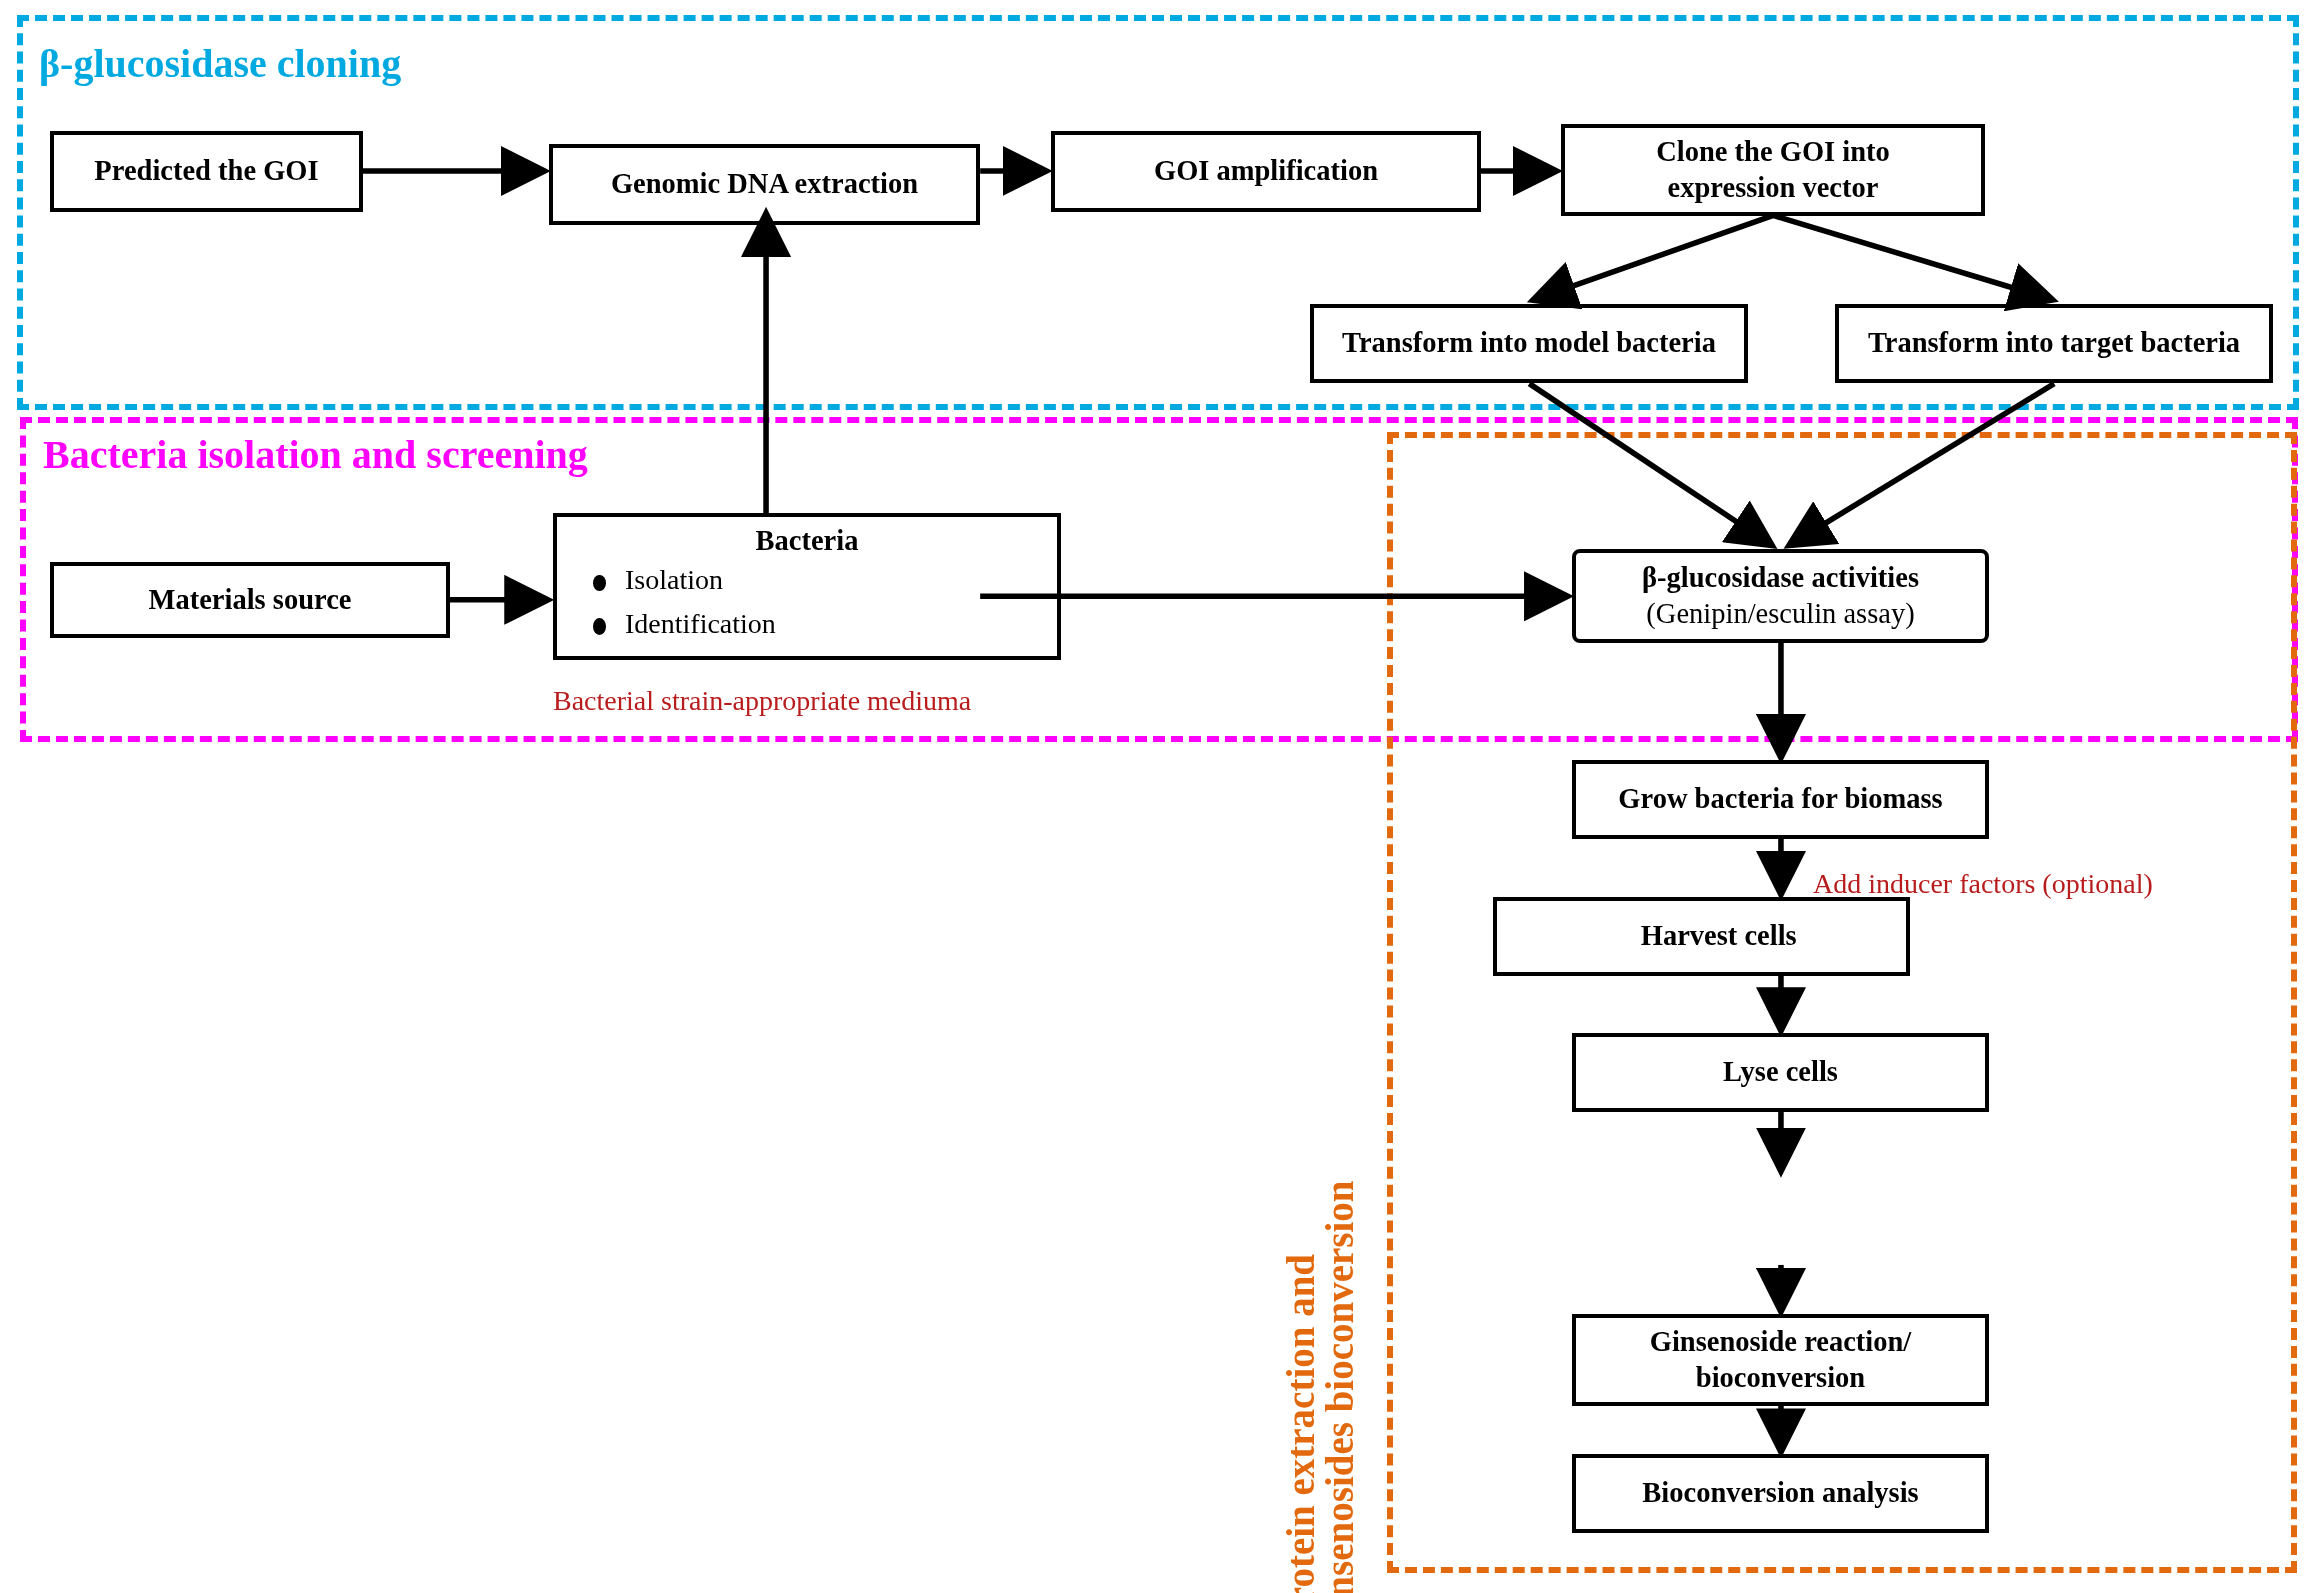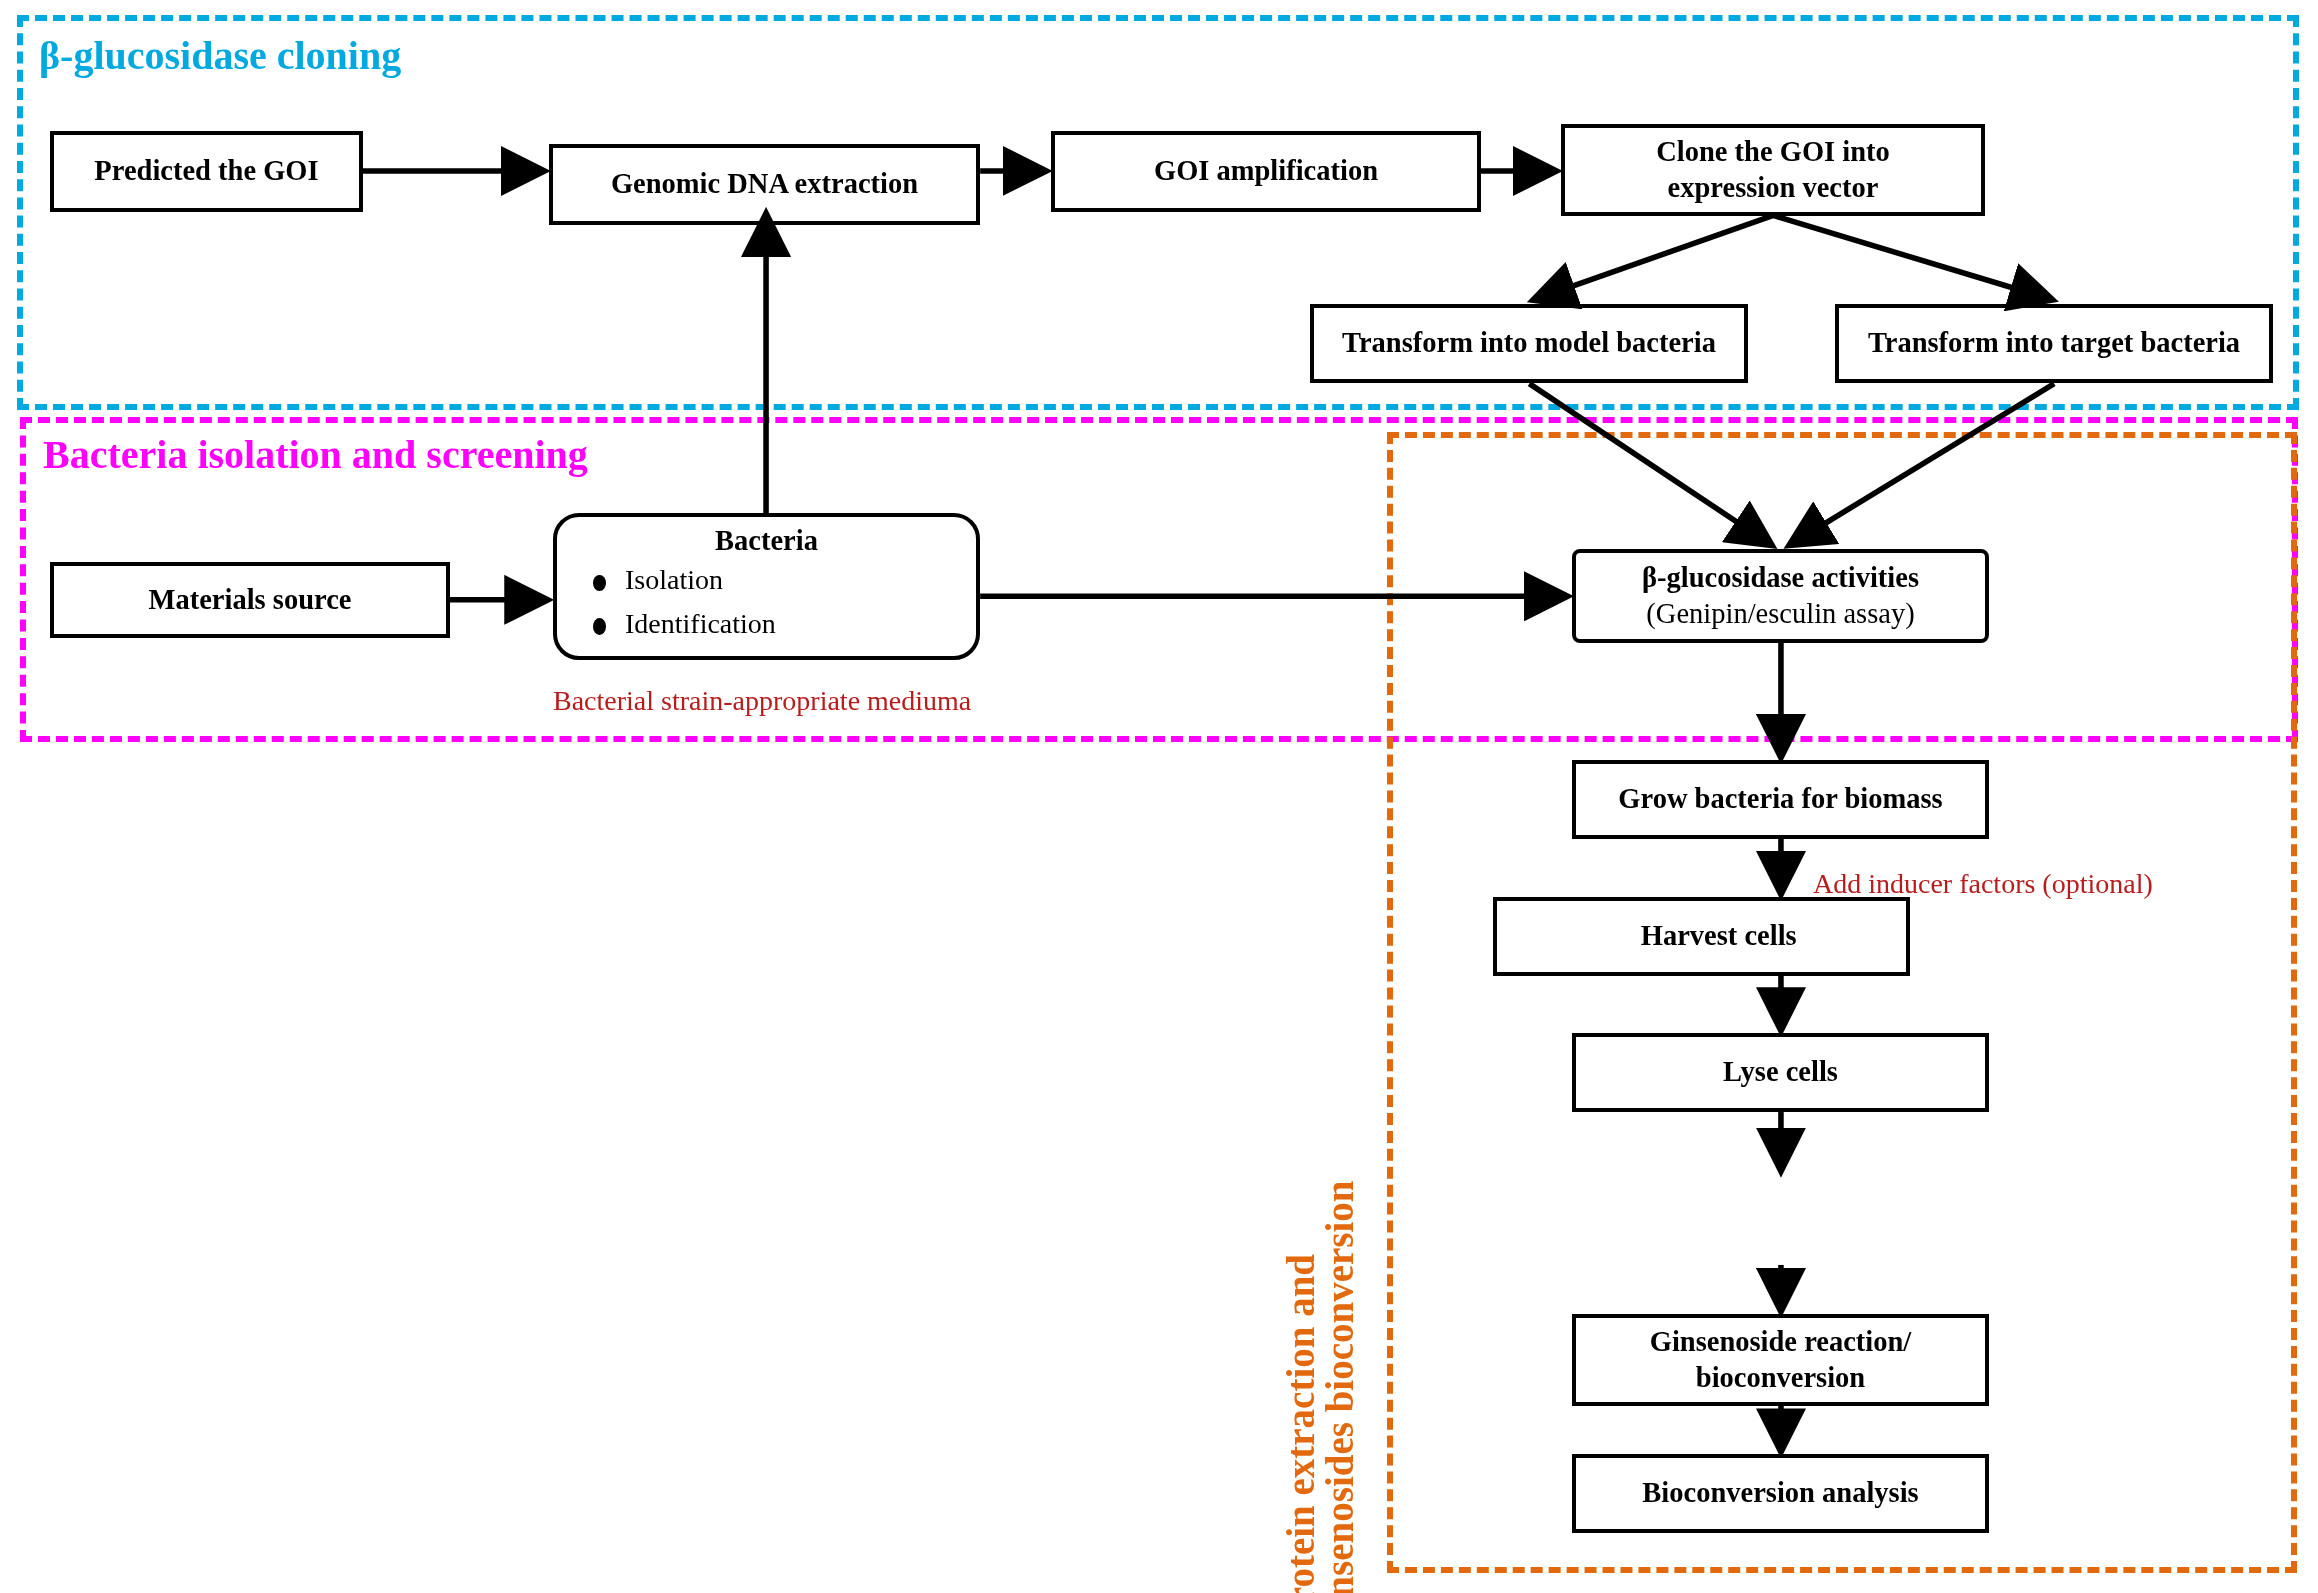--- a/index.html
+++ b/index.html
@@ -41,21 +41,21 @@
 </style>
 </head>
 <body>
 
 <div id="canvas">
 
   <div class="frame frame-blue" style="left:16.7px;  top:15.3px;   width:2282px; height:395px;"></div>
   <div class="frame frame-magenta" style="left:19.5px;  top:417px;  width:2278px; height:325px;"></div>
   <div class="frame frame-orange" style="left:1387px;top:432px;  width:910px; height:1141px;"></div>
 
-  <div class="sec-title blue" style="left:39px; top:36px;">β-glucosidase cloning</div>
+  <div class="sec-title blue" style="left:39px; top:44px;">β-glucosidase cloning</div>
   <div class="sec-title magenta" style="left:43px; top:435px;">Bacteria isolation and screening</div>
 
   <div style="position:absolute;left:1359px;top:1550px;width:584px;height:90px;">
     <div class="vertical-title" style="position:absolute;left:0;top:0;width:584px;">
       <div class="sec-title orange" style="position:static;display:block;">Protein extraction and</div>
       <div class="sec-title orange" style="position:static;display:block;">ginsenosides bioconversion</div>
     </div>
   </div>
 
   <div class="box" style="left:50px;  top:131px; width:313px; height:81px;">Predicted the GOI</div>
@@ -68,21 +68,21 @@
     <span>Clone the GOI into</span>
     <span>expression vector</span>
   </div>
 
   <div class="box" style="left:1310px;top:304px; width:438px; height:79px;">Transform into model bacteria</div>
 
   <div class="box" style="left:50px;  top:562px; width:400px; height:76px;">Materials source</div>
 
   <div class="box" style="left:1835px;top:304px; width:438px; height:79px;">Transform into target bacteria</div>
 
-  <div class="box bacteria" style="left:553px; top:513px; width:427px; height:147px;border-radius:26px;">
+  <div class="box bacteria" style="left:553px; top:513px; width:508px; height:147px;">
     <div class="bacteria-title">Bacteria</div>
     <ul class="bacteria-list">
       <li>Isolation</li>
       <li>Identification</li>
     </ul>
   </div>
 
   <div class="plain-label" style="left:553px; top:687px;">Bacterial strain-appropriate mediuma</div>
 
   <div class="box" style="left:1572px;top:549px; width:417px; height:94px;flex-direction:column;border-radius:8px;">

